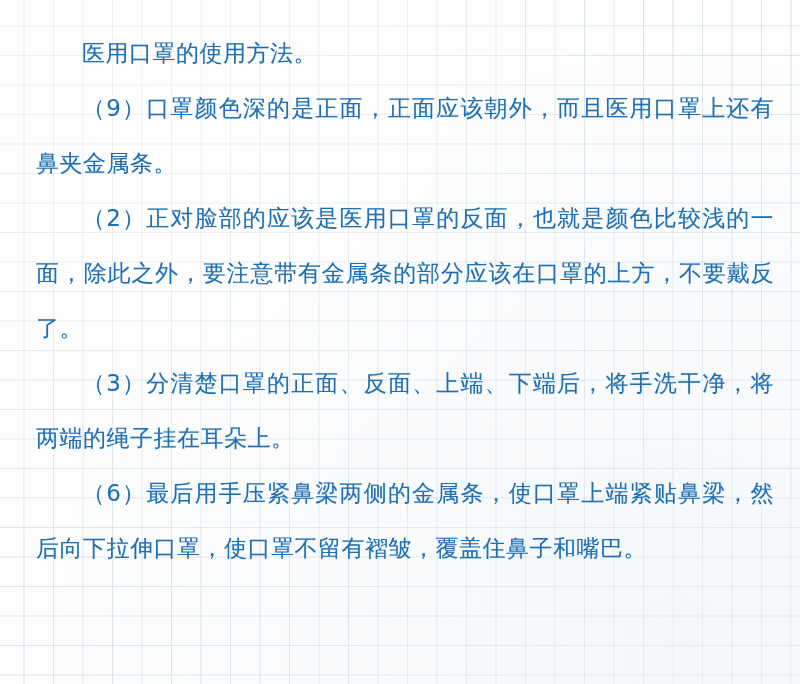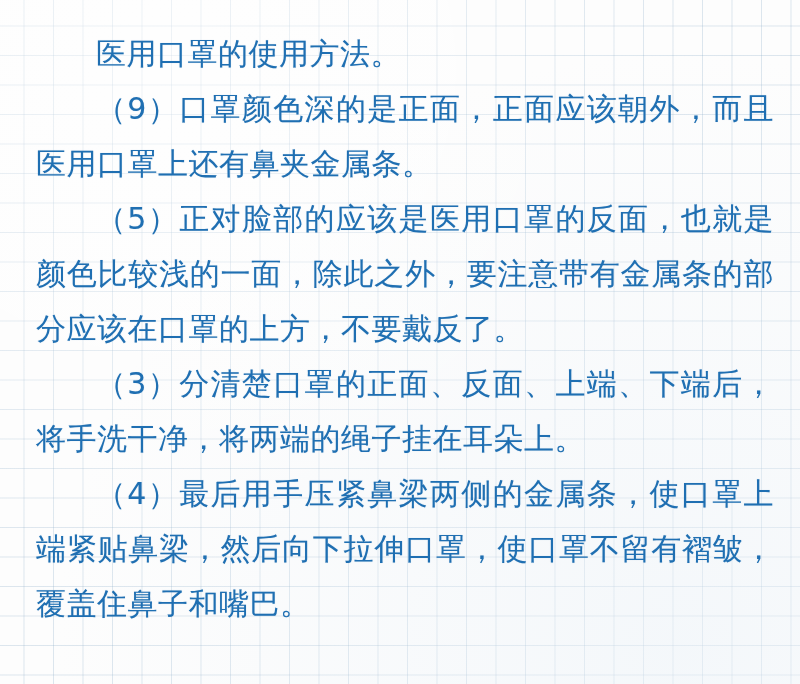--- a/index.html
+++ b/index.html
@@ -34,21 +34,21 @@
       radial-gradient(ellipse at 85% 95%, rgba(235,242,248,0.5), rgba(255,255,255,0) 65%);
     pointer-events: none;
   }
   .content {
     position: relative;
     padding: 26px 26px 10px 36px;
   }
   p.para {
     margin: 0;
     color: #1f6fb2;
-    font-size: 30px;
+    font-size: 23px;
     line-height: 55px;
     letter-spacing: 0.5px;
     text-indent: 2em;
     font-weight: 500;
     text-align: justify;
     text-justify: inter-ideograph;
     white-space: pre-wrap;
     text-shadow: 0 0 1px rgba(31,111,178,0.25);
   }
   p.para.title {
@@ -56,17 +56,17 @@
   }
 </style>
 </head>
 <body>
 
 <div class="page">
   <div class="paper-sheen"></div>
   <div class="content">
     <p class="para title">医用口罩的使用方法。</p>
     <p class="para">（9）口罩颜色深的是正面，正面应该朝外，而且医用口罩上还有鼻夹金属条。</p>
-    <p class="para">（5）正对脸部的应该是医用口罩的反面，也就是颜色比较浅的一面，除此之外，要注意带有金属条的部分应该在口罩的上方，不要戴反了。</p>
+    <p class="para">（2）正对脸部的应该是医用口罩的反面，也就是颜色比较浅的一面，除此之外，要注意带有金属条的部分应该在口罩的上方，不要戴反了。</p>
     <p class="para">（3）分清楚口罩的正面、反面、上端、下端后，将手洗干净，将两端的绳子挂在耳朵上。</p>
-    <p class="para">（4）最后用手压紧鼻梁两侧的金属条，使口罩上端紧贴鼻梁，然后向下拉伸口罩，使口罩不留有褶皱，覆盖住鼻子和嘴巴。</p>
+    <p class="para">（6）最后用手压紧鼻梁两侧的金属条，使口罩上端紧贴鼻梁，然后向下拉伸口罩，使口罩不留有褶皱，覆盖住鼻子和嘴巴。</p>
   </div>
 </div>
 
 </body></html>

